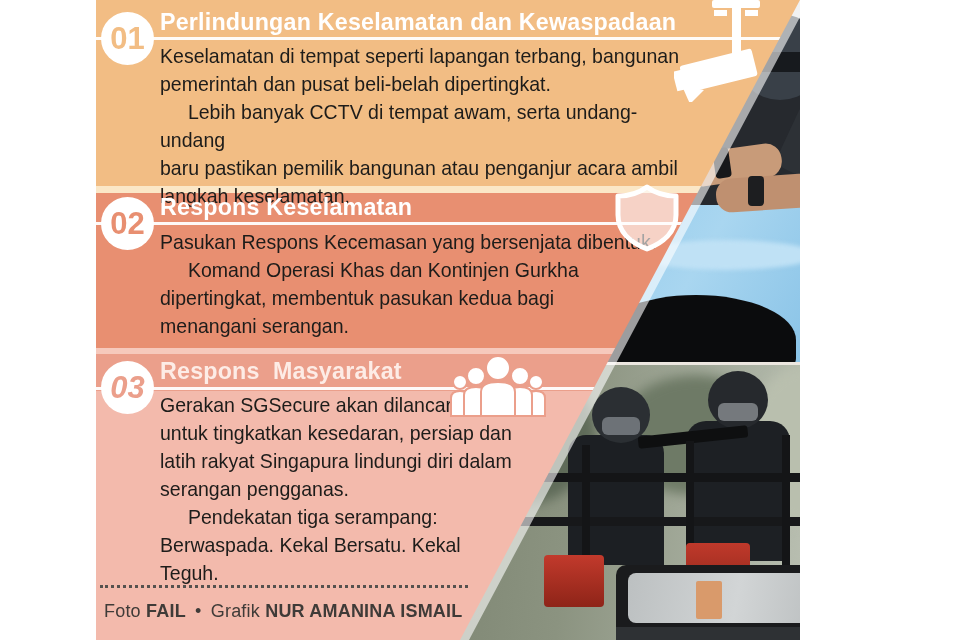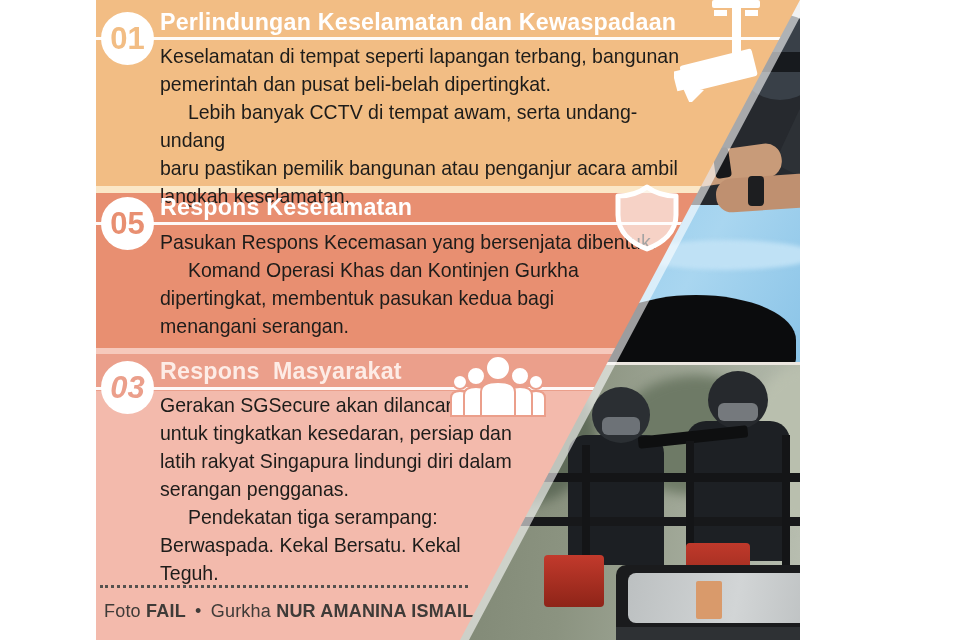--- a/index.html
+++ b/index.html
@@ -175,21 +175,21 @@
           <rect x="58" y="6" width="9" height="56"></rect>
           <g transform="rotate(-14 48 72)">
             <rect x="8" y="56" width="74" height="28" rx="3"></rect>
             <rect x="0" y="60" width="10" height="20"></rect>
           </g>
           <path d="M8 86 L30 90 L16 104 Z"></path>
         </g>
       </svg>
 
       <div class="num-circle c2">
-        <span>05</span>
+        <span>02</span>
       </div>
       <h2 class="title t2">Respons Keselamatan</h2>
       <div class="body-text b2">
         <p class="p1">Pasukan Respons Kecemasan yang bersenjata dibentuk.</p>
         <p class="p2">Komand Operasi Khas dan Kontinjen Gurkha
 dipertingkat, membentuk pasukan kedua bagi
 menangani serangan.</p>
       </div>
       <svg class="icon icon-shield" width="74" height="68" viewBox="0 0 74 68">
         <path d="M37 3 C45 9 55 12 66 12 L66 31 C66 48 53 59 37 65 C21 59 8 48 8 31 L8 12 C19 12 29 9 37 3 Z" fill="rgba(255,255,255,0.6)" stroke="#ffffff" stroke-width="5" stroke-linejoin="round"></path>
@@ -221,18 +221,18 @@
           <circle cx="50" cy="14" r="12"></circle>
           <path d="M33 62 L33 38 Q33 28 50 28 Q67 28 67 38 L67 62 Z"></path>
         </g>
       </svg>
 
       <div class="dotted-rule"></div>
       <div class="credit">
         <span>Foto</span>
         <b>FAIL</b>
         <span class="bullet">•</span>
-        <span>Gurkha</span>
+        <span>Grafik</span>
         <b>NUR AMANINA ISMAIL</b>
       </div>
     </div>
   </div>
 </div>
 
 </body></html>

